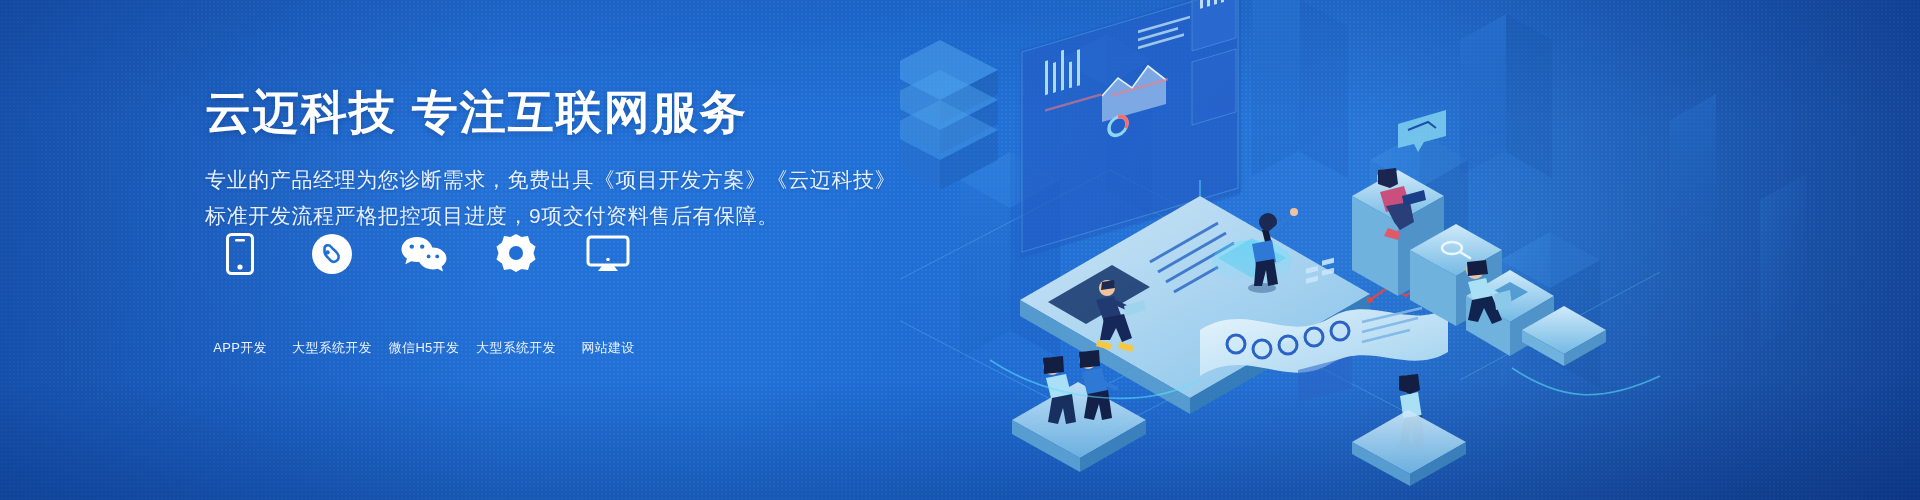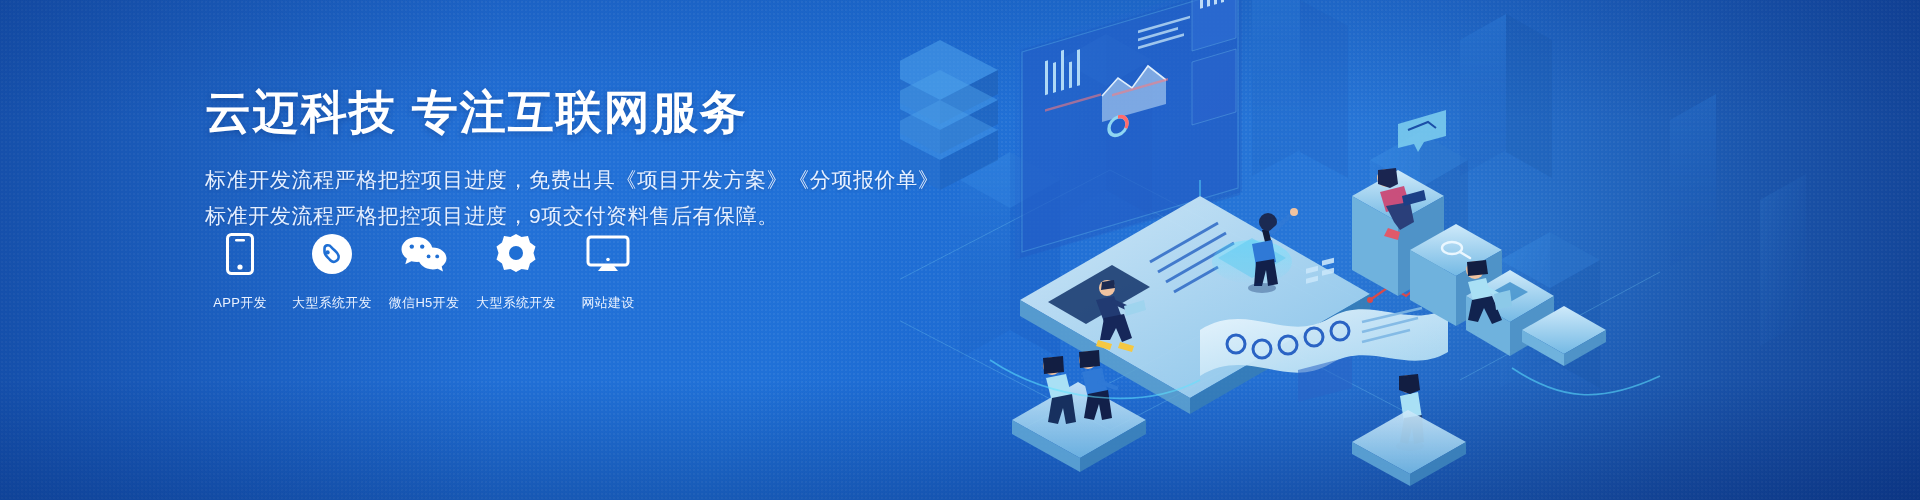--- a/index.html
+++ b/index.html
@@ -71,20 +71,21 @@
     align-items:flex-start;
     gap:22px;
     z-index:6;
   }
   .svc {
     width:70px;
     display:flex;
     flex-direction:column;
     align-items:center;
     cursor:pointer;
+    gap:45px;
   }
   .svc-icon {
     height:44px;
     display:flex;
     align-items:center;
     justify-content:center;
   }
   .svc-icon svg { display:block; }
   .svc-label {
     margin-top:18px;
@@ -390,21 +391,21 @@
         <path d="M300 196 L300 180"></path>
       </g>
     </svg>
   </div>
 
   <div class="vignette"></div>
 
   <div class="content">
     <h1 class="headline">云迈科技 专注互联网服务</h1>
     <div class="sub">
-      <span class="sub-line">标准开发流程严格把控项目进度，免费出具《项目开发方案》《分项报价单》</span>
+      <span class="sub-line">专业的产品经理为您诊断需求，免费出具《项目开发方案》《云迈科技》</span>
       <span class="sub-line">标准开发流程严格把控项目进度，9项交付资料售后有保障。</span>
     </div>
   </div>
 
   <div class="services">
 
     <div class="svc">
       <div class="svc-icon">
         <svg width="28" height="42" viewBox="0 0 28 42">
           <rect x="1.5" y="1.5" width="25" height="39" rx="4" ry="4" fill="none" stroke="#ffffff" stroke-width="3"></rect>

